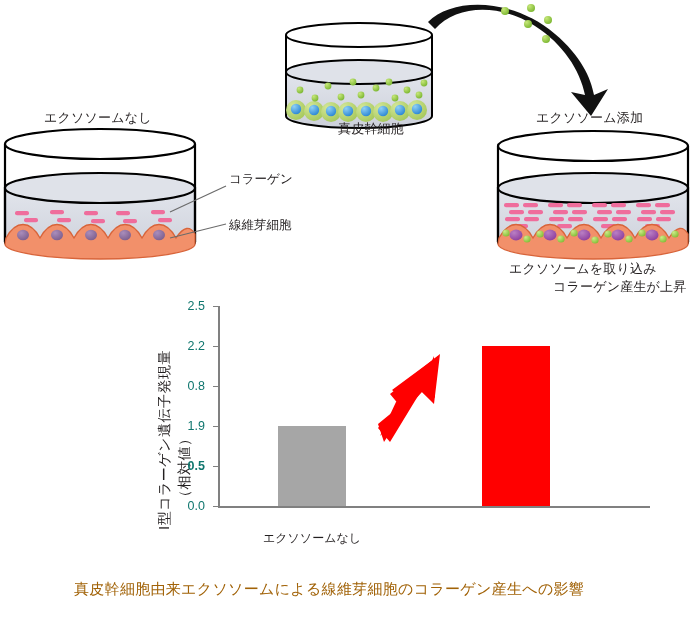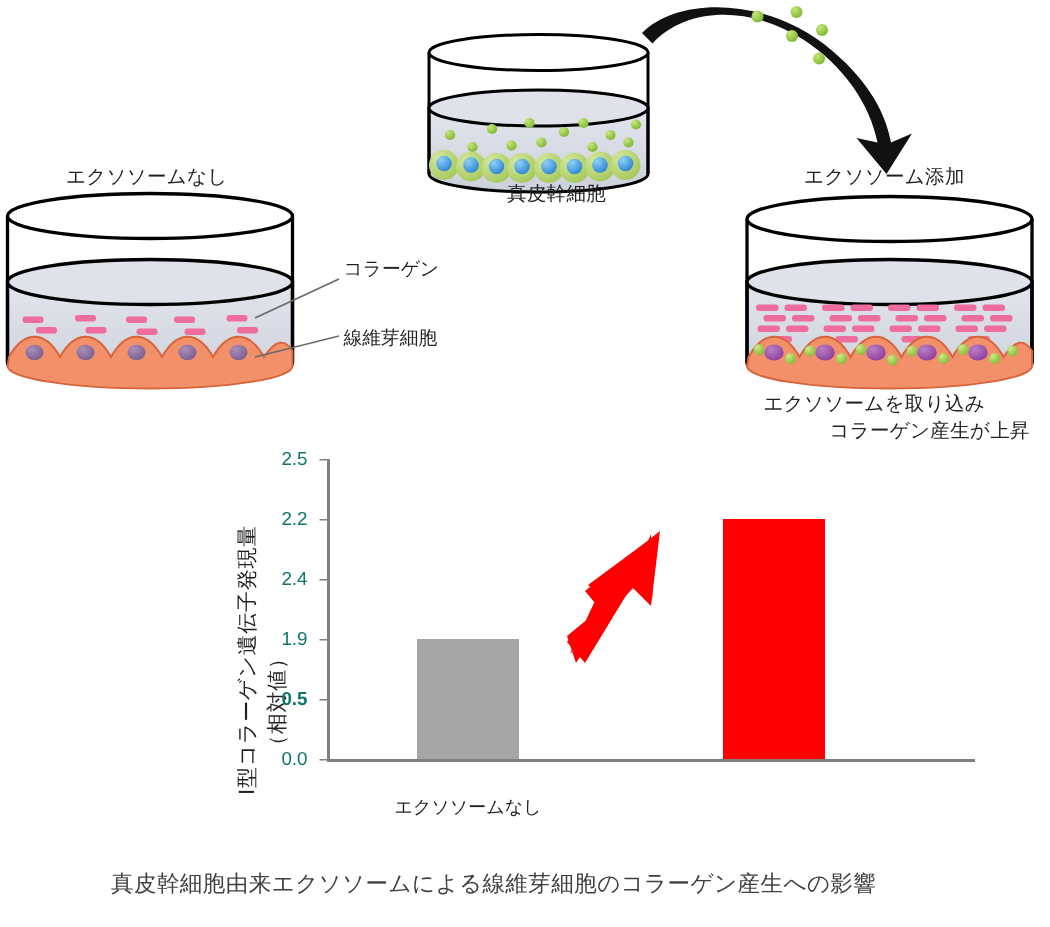--- a/index.html
+++ b/index.html
@@ -24,21 +24,21 @@
     white-space: nowrap;
     letter-spacing: .2px;
   }
   .jp-label-sm {
     font-size: 12.5px;
     color: #231f20;
     white-space: nowrap;
   }
   .caption {
     font-size: 15px;
-    color: #404040;
+    color: #a16207;
     white-space: nowrap;
     letter-spacing: .3px;
   }
 
   
   .dish { position: absolute; }
   .dish svg { display: block; overflow: visible; }
 
   
   #chart-area { position: absolute; }
@@ -332,21 +332,21 @@
   <div class="tick" style="left:73px; top:210px;"></div>
   <div class="tick" style="left:73px; top:170px;"></div>
   <div class="tick" style="left:73px; top:130px;"></div>
   <div class="tick" style="left:73px; top:90px;"></div>
   <div class="tick" style="left:73px; top:50px;"></div>
   <div class="tick" style="left:73px; top:10px;"></div>
 
   <div class="ytick-label" style="left:31px; top:203px;">0.0</div>
   <div class="ytick-label" style="left:31px; top:163px;font-weight:bold;">0.5</div>
   <div class="ytick-label" style="left:31px; top:123px;">1.9</div>
-  <div class="ytick-label" style="left:31px; top:83px;">2.4</div>
+  <div class="ytick-label" style="left:31px; top:83px;">0.8</div>
   <div class="ytick-label" style="left:31px; top:43px;">2.2</div>
   <div class="ytick-label" style="left:31px; top:3px;">2.5</div>
 
   <div class="bar" style="left:138px; top:130px; width:68px; height:80px; background:#a6a6a6;"></div>
   <div class="bar" style="left:342px; top:50px; width:68px; height:160px; background:#ff0000;"></div>
 
   <svg class="abs" style="left:238px; top:58px;" width="78" height="90" viewBox="0 0 78 90">
     <path d="M6,88 L0,70 L22,52 L12,40 L62,0 L56,50 L44,38 L24,60 Z
              M56,0 L56,0 Z" fill="#ff0000"></path>
     <path d="M2,82 L18,48 L50,16 L56,2 L57,44 L46,34 L20,64 Z" fill="#ff0000"></path>

